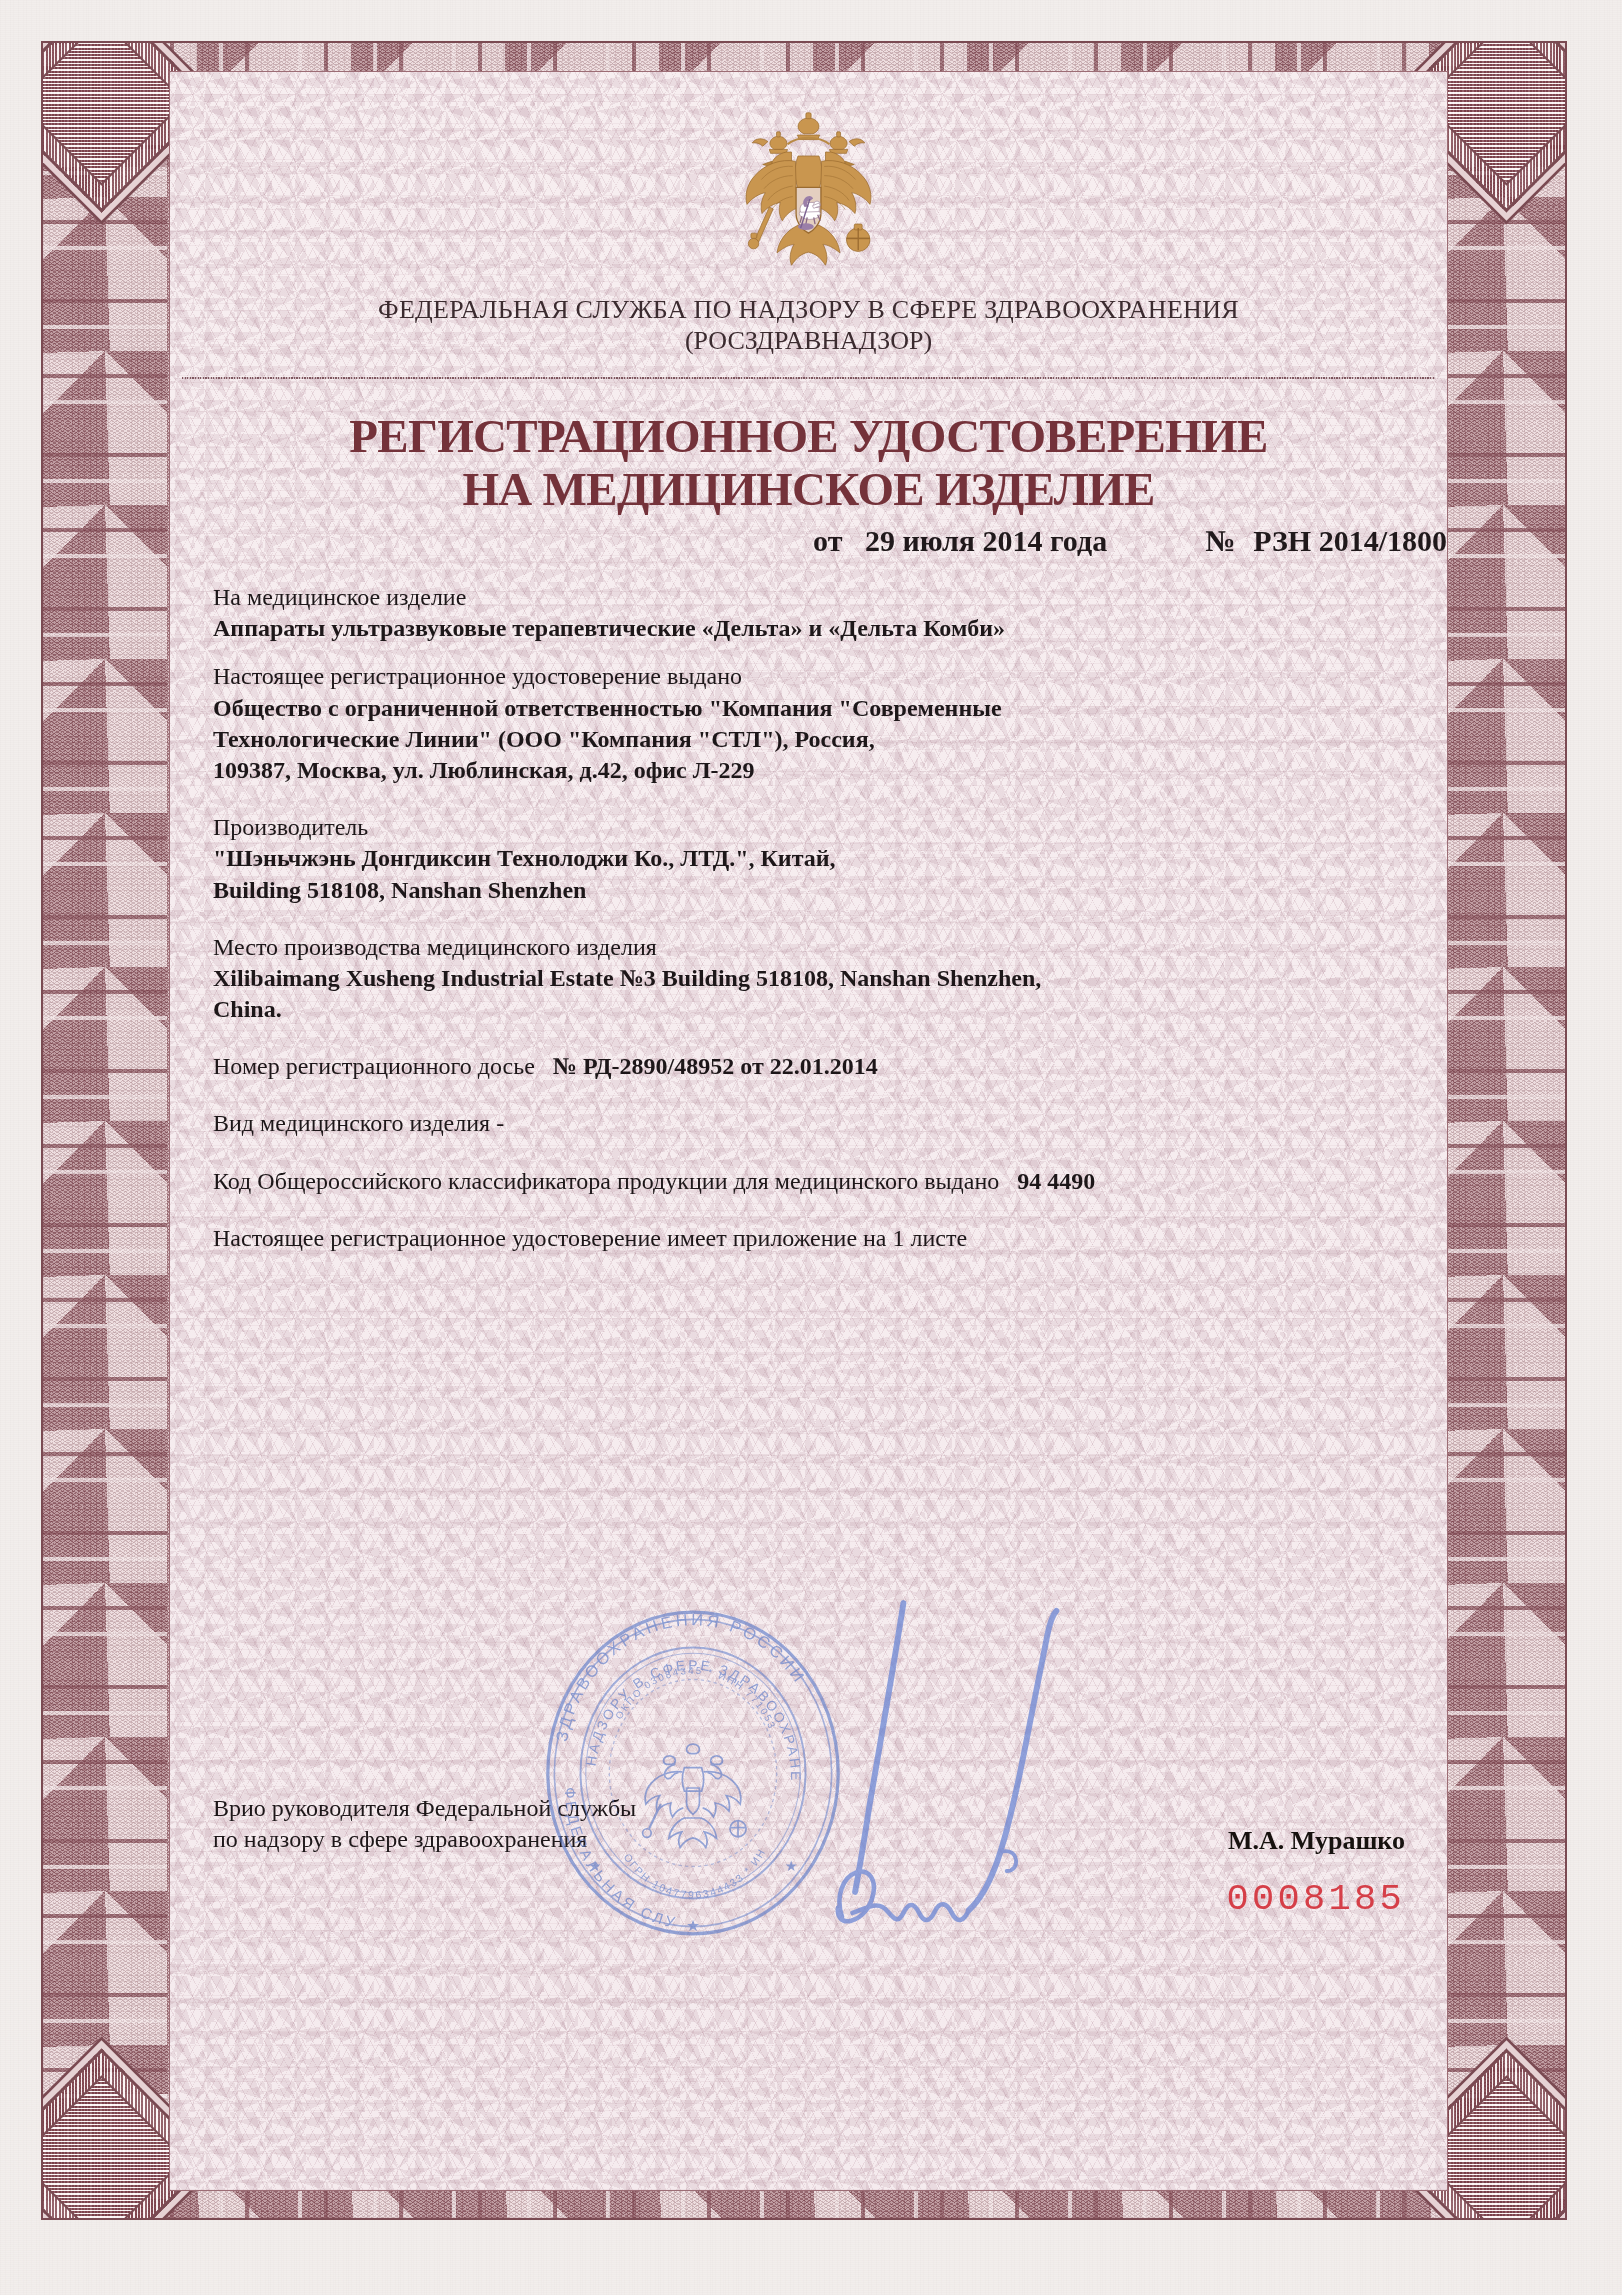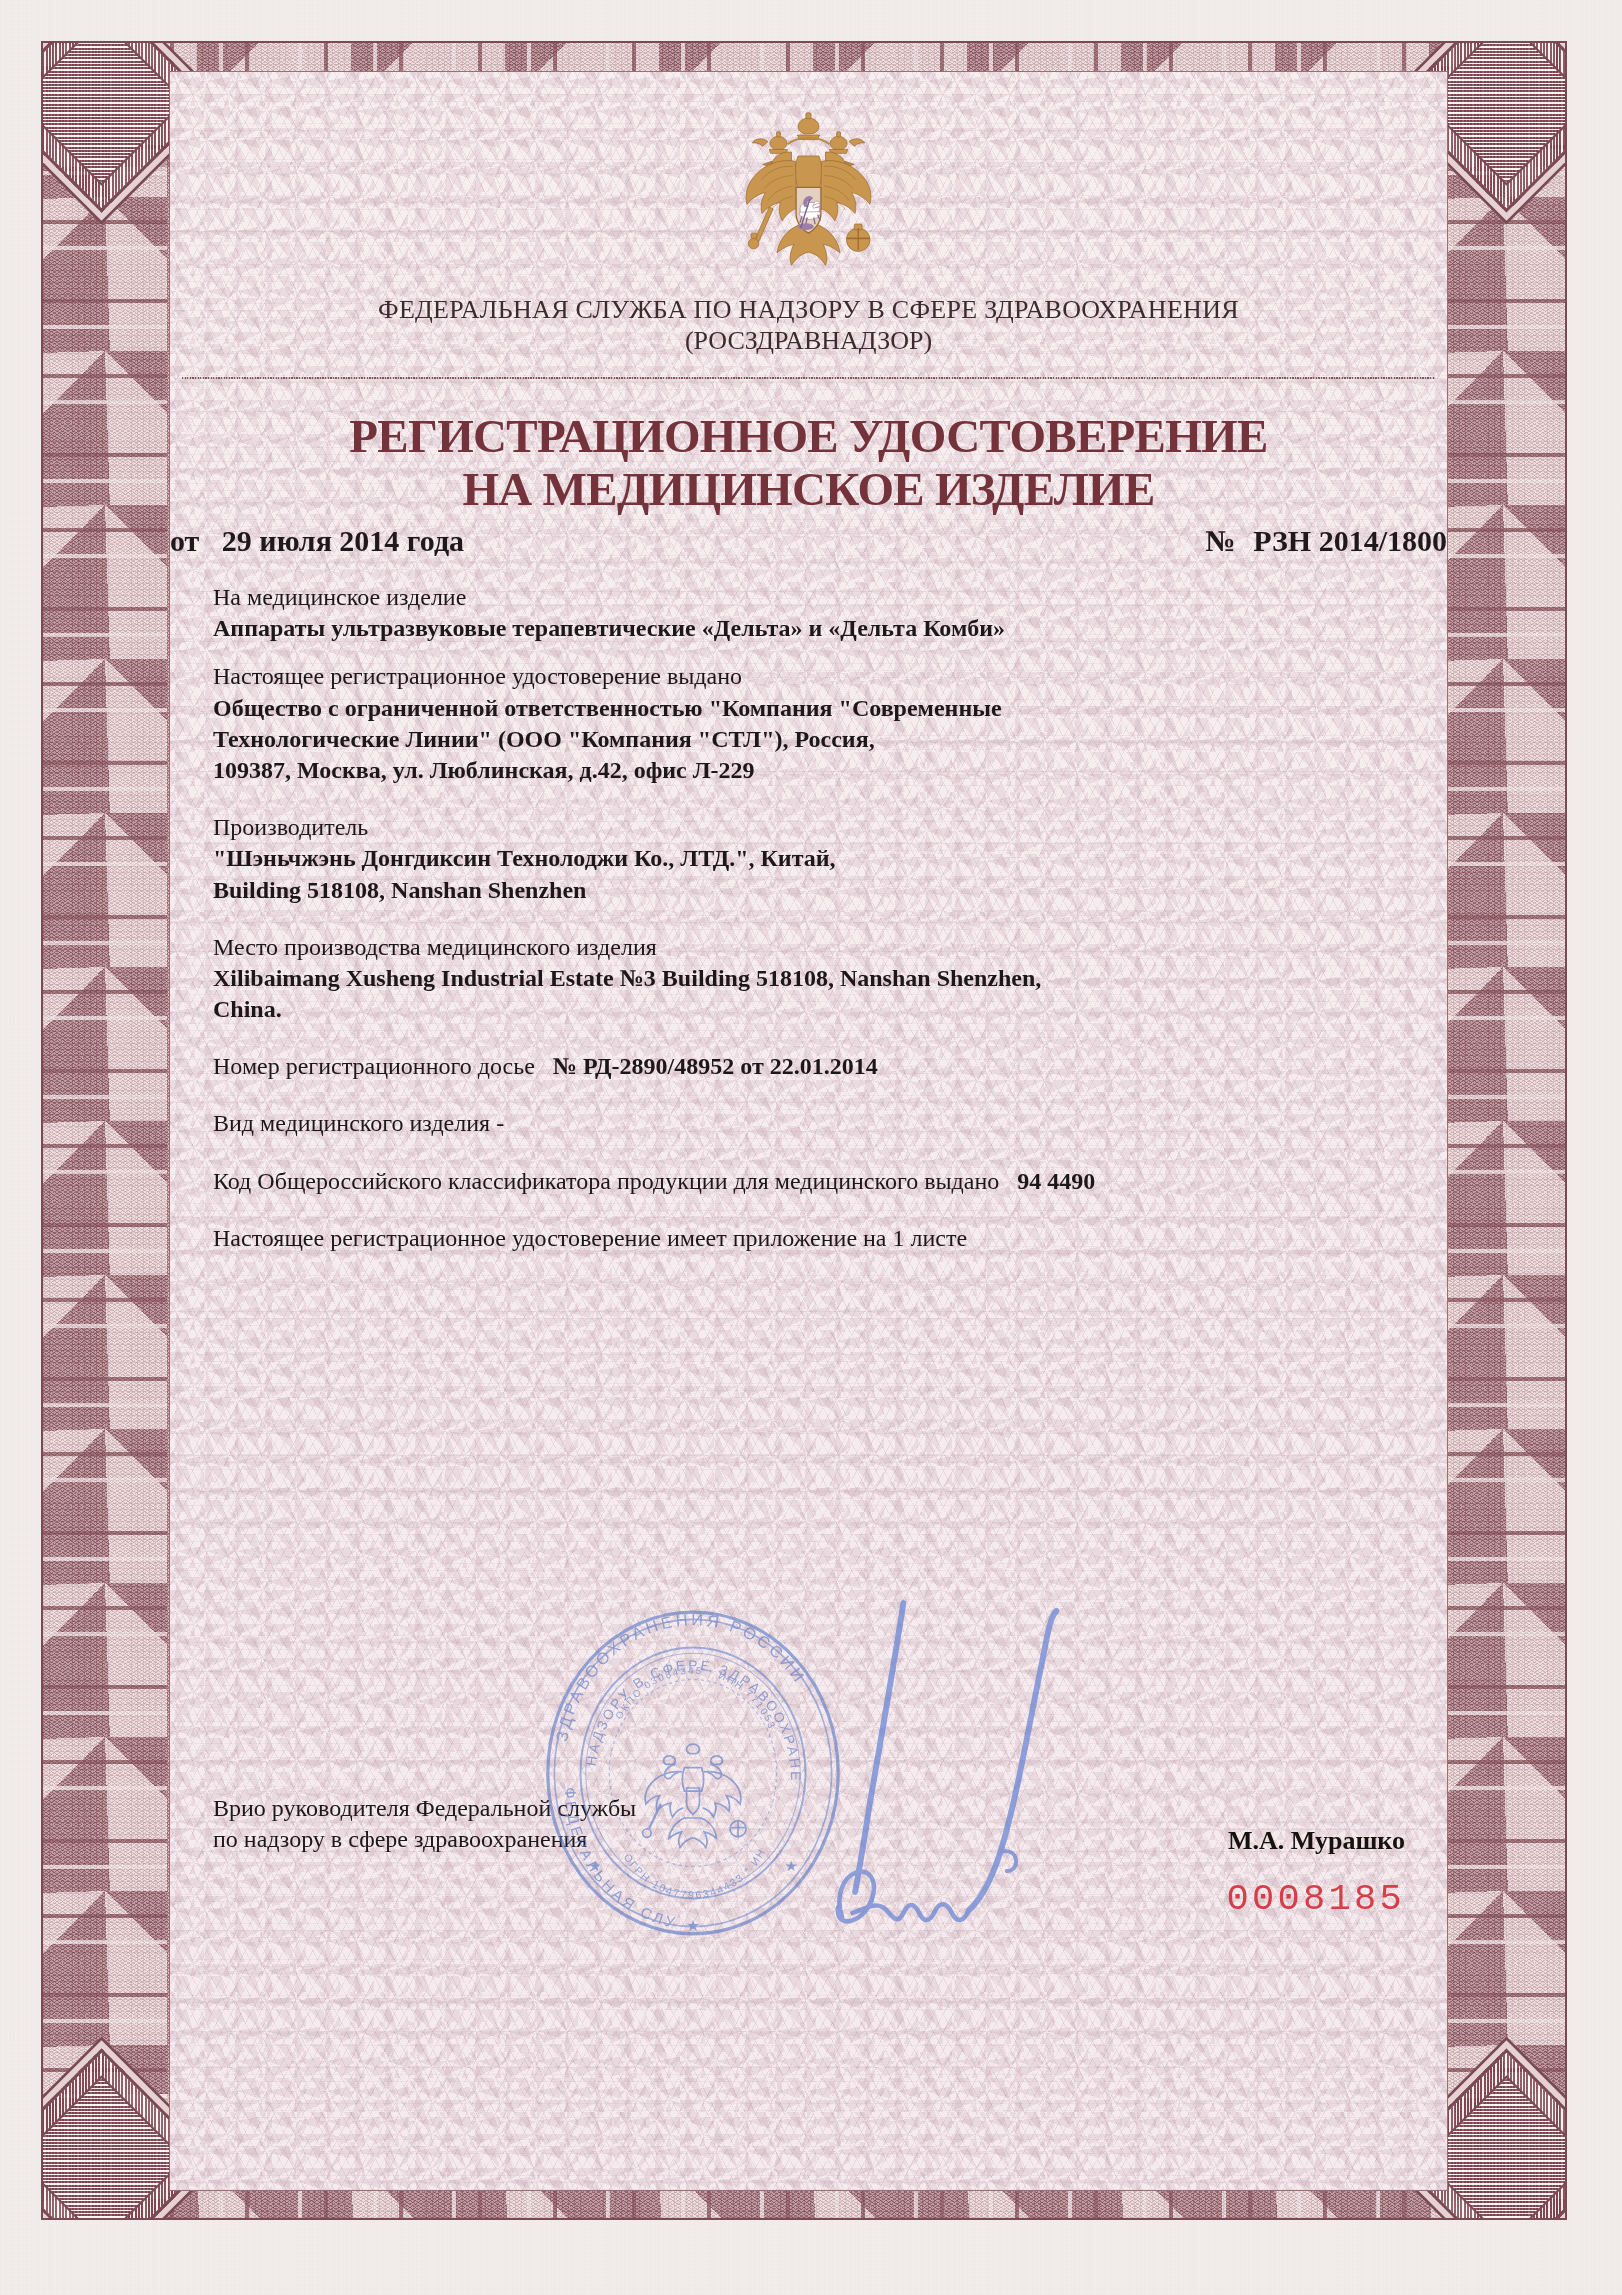--- a/index.html
+++ b/index.html
@@ -158,21 +158,21 @@
     font-weight: bold;
     color: #74323a;
     line-height: 1.12;
     letter-spacing: -0.7px;
   }
   #main-title .line2 { display: block; }
 
   #issue-line {
     position: absolute; left: 0; right: 0; top: 452px;
     display: flex;
-    justify-content: space-between;
+    justify-content: flex-end;
     align-items: baseline;
     gap: 98px;
     font-size: 30px;
     font-weight: bold;
     color: #20191b;
   }
   #issue-line .no-symbol { margin-right: 10.5px; }
 
   
   #body-block {

